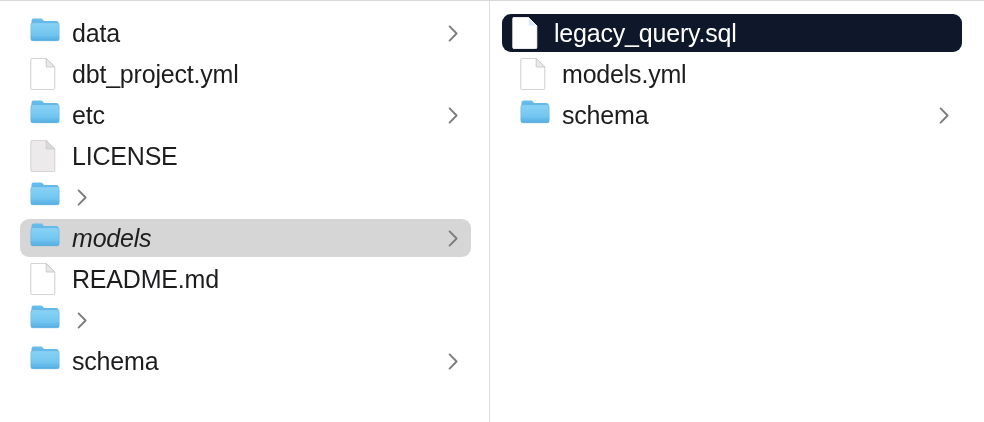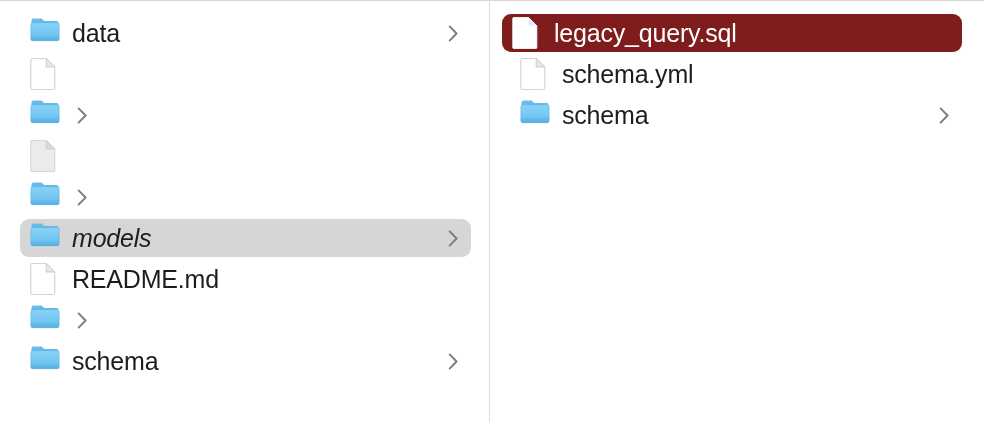--- a/index.html
+++ b/index.html
@@ -52,21 +52,21 @@
   }
   .column-right .row {
     margin-left: 20px;
     margin-right: 21px;
   }
   .row.selected-gray {
     background: #d6d6d6;
     font-style: italic;
   }
   .row.selected-blue {
-    background: #7f1d1d;
+    background: #0f172a;
     margin-left: 12px;
   }
 
   .icon-wrap {
     width: 30px;
     height: 32px;
     flex: 0 0 30px;
     position: relative;
     margin-left: 10px;
     margin-right: 12px;
@@ -136,60 +136,63 @@
           </svg>
         </span>
       </div>
       <div class="row">
         <span class="icon-wrap">
           <svg class="doc-svg" width="26" height="32" viewBox="0 0 26 32">
             <path d="M0.8 1.6 a1.2 1.2 0 0 1 1.2-1.2 h14.2 l8.6 8.6 v21.4 a1.2 1.2 0 0 1 -1.2 1.2 h-21.6 a1.2 1.2 0 0 1 -1.2 -1.2 z" fill="#ffffff" stroke="#c8c8c8" stroke-width="0.9"></path>
             <path d="M16.2 0.4 l8.6 8.6 h-8.6 z" fill="#e8e8e8" stroke="#c8c8c8" stroke-width="0.9" stroke-linejoin="round"></path>
           </svg>
         </span>
-        <span class="chevron hidden">
-          <svg width="11" height="17" viewBox="0 0 11 17">
-            <path d="M1.6 1.4 L8.6 8.5 L1.6 15.6" fill="none" stroke="#7c7c7c" stroke-width="1.9" stroke-linecap="round" stroke-linejoin="round"></path>
-          </svg>
-        </span>
-      </div>
-      <div class="row">
-        <span class="icon-wrap">
-          <svg class="folder-svg" width="30" height="26" viewBox="0 0 30 26">
-            <defs>
-              <linearGradient id="fbody" x1="0" y1="0" x2="0" y2="1">
-                <stop offset="0%" stop-color="#8ad2f5"></stop>
-                <stop offset="55%" stop-color="#76c8f2"></stop>
-                <stop offset="100%" stop-color="#5fb8e8"></stop>
-              </linearGradient>
-              <linearGradient id="ftab" x1="0" y1="0" x2="0" y2="1">
-                <stop offset="0%" stop-color="#6cbfec"></stop>
-                <stop offset="100%" stop-color="#57b0e2"></stop>
-              </linearGradient>
-            </defs>
-            <path d="M1.5 3.5 a2 2 0 0 1 2-2 h8.2 l2.4 2.6 h12.4 a2 2 0 0 1 2 2 v3 h-27 z" fill="url(#ftab)"></path>
-            <rect x="0.8" y="5.6" width="28.4" height="18.2" rx="2.4" fill="url(#fbody)"></rect>
-            <rect x="0.8" y="19.4" width="28.4" height="1.3" fill="#5cb4e4" opacity="0.55"></rect>
-            <rect x="0.8" y="21.5" width="28.4" height="2.3" rx="1.1" fill="#54aadd" opacity="0.6"></rect>
-            <rect x="0.8" y="5.6" width="28.4" height="18.2" rx="2.4" fill="none" stroke="#4ea6db" stroke-width="0.7" opacity="0.6"></rect>
-          </svg>
-        </span>
+        <span class="label">dbt_project.yml</span>
+        <span class="chevron hidden">
+          <svg width="11" height="17" viewBox="0 0 11 17">
+            <path d="M1.6 1.4 L8.6 8.5 L1.6 15.6" fill="none" stroke="#7c7c7c" stroke-width="1.9" stroke-linecap="round" stroke-linejoin="round"></path>
+          </svg>
+        </span>
+      </div>
+      <div class="row">
+        <span class="icon-wrap">
+          <svg class="folder-svg" width="30" height="26" viewBox="0 0 30 26">
+            <defs>
+              <linearGradient id="fbody" x1="0" y1="0" x2="0" y2="1">
+                <stop offset="0%" stop-color="#8ad2f5"></stop>
+                <stop offset="55%" stop-color="#76c8f2"></stop>
+                <stop offset="100%" stop-color="#5fb8e8"></stop>
+              </linearGradient>
+              <linearGradient id="ftab" x1="0" y1="0" x2="0" y2="1">
+                <stop offset="0%" stop-color="#6cbfec"></stop>
+                <stop offset="100%" stop-color="#57b0e2"></stop>
+              </linearGradient>
+            </defs>
+            <path d="M1.5 3.5 a2 2 0 0 1 2-2 h8.2 l2.4 2.6 h12.4 a2 2 0 0 1 2 2 v3 h-27 z" fill="url(#ftab)"></path>
+            <rect x="0.8" y="5.6" width="28.4" height="18.2" rx="2.4" fill="url(#fbody)"></rect>
+            <rect x="0.8" y="19.4" width="28.4" height="1.3" fill="#5cb4e4" opacity="0.55"></rect>
+            <rect x="0.8" y="21.5" width="28.4" height="2.3" rx="1.1" fill="#54aadd" opacity="0.6"></rect>
+            <rect x="0.8" y="5.6" width="28.4" height="18.2" rx="2.4" fill="none" stroke="#4ea6db" stroke-width="0.7" opacity="0.6"></rect>
+          </svg>
+        </span>
+        <span class="label">etc</span>
         <span class="chevron">
           <svg width="11" height="17" viewBox="0 0 11 17">
             <path d="M1.6 1.4 L8.6 8.5 L1.6 15.6" fill="none" stroke="#7c7c7c" stroke-width="1.9" stroke-linecap="round" stroke-linejoin="round"></path>
           </svg>
         </span>
       </div>
       <div class="row">
         <span class="icon-wrap">
           <svg class="doc-svg" width="26" height="32" viewBox="0 0 26 32">
             <path d="M0.8 1.6 a1.2 1.2 0 0 1 1.2-1.2 h14.2 l8.6 8.6 v21.4 a1.2 1.2 0 0 1 -1.2 1.2 h-21.6 a1.2 1.2 0 0 1 -1.2 -1.2 z" fill="#eceaea" stroke="#cfcdcd" stroke-width="0.9"></path>
             <path d="M16.2 0.4 l8.6 8.6 h-8.6 z" fill="#d9d7d7" stroke="#cfcdcd" stroke-width="0.9" stroke-linejoin="round"></path>
           </svg>
         </span>
+        <span class="label">LICENSE</span>
         <span class="chevron hidden">
           <svg width="11" height="17" viewBox="0 0 11 17">
             <path d="M1.6 1.4 L8.6 8.5 L1.6 15.6" fill="none" stroke="#7c7c7c" stroke-width="1.9" stroke-linecap="round" stroke-linejoin="round"></path>
           </svg>
         </span>
       </div>
       <div class="row">
         <span class="icon-wrap">
           <svg class="folder-svg" width="30" height="26" viewBox="0 0 30 26">
             <defs>
@@ -329,21 +332,21 @@
           </svg>
         </span>
       </div>
       <div class="row">
         <span class="icon-wrap">
           <svg class="doc-svg" width="26" height="32" viewBox="0 0 26 32">
             <path d="M0.8 1.6 a1.2 1.2 0 0 1 1.2-1.2 h14.2 l8.6 8.6 v21.4 a1.2 1.2 0 0 1 -1.2 1.2 h-21.6 a1.2 1.2 0 0 1 -1.2 -1.2 z" fill="#ffffff" stroke="#c8c8c8" stroke-width="0.9"></path>
             <path d="M16.2 0.4 l8.6 8.6 h-8.6 z" fill="#e8e8e8" stroke="#c8c8c8" stroke-width="0.9" stroke-linejoin="round"></path>
           </svg>
         </span>
-        <span class="label">schema.yml</span>
+        <span class="label">models.yml</span>
         <span class="chevron hidden">
           <svg width="11" height="17" viewBox="0 0 11 17">
             <path d="M1.6 1.4 L8.6 8.5 L1.6 15.6" fill="none" stroke="#7c7c7c" stroke-width="1.9" stroke-linecap="round" stroke-linejoin="round"></path>
           </svg>
         </span>
       </div>
       <div class="row">
         <span class="icon-wrap">
           <svg class="folder-svg" width="30" height="26" viewBox="0 0 30 26">
             <defs>

